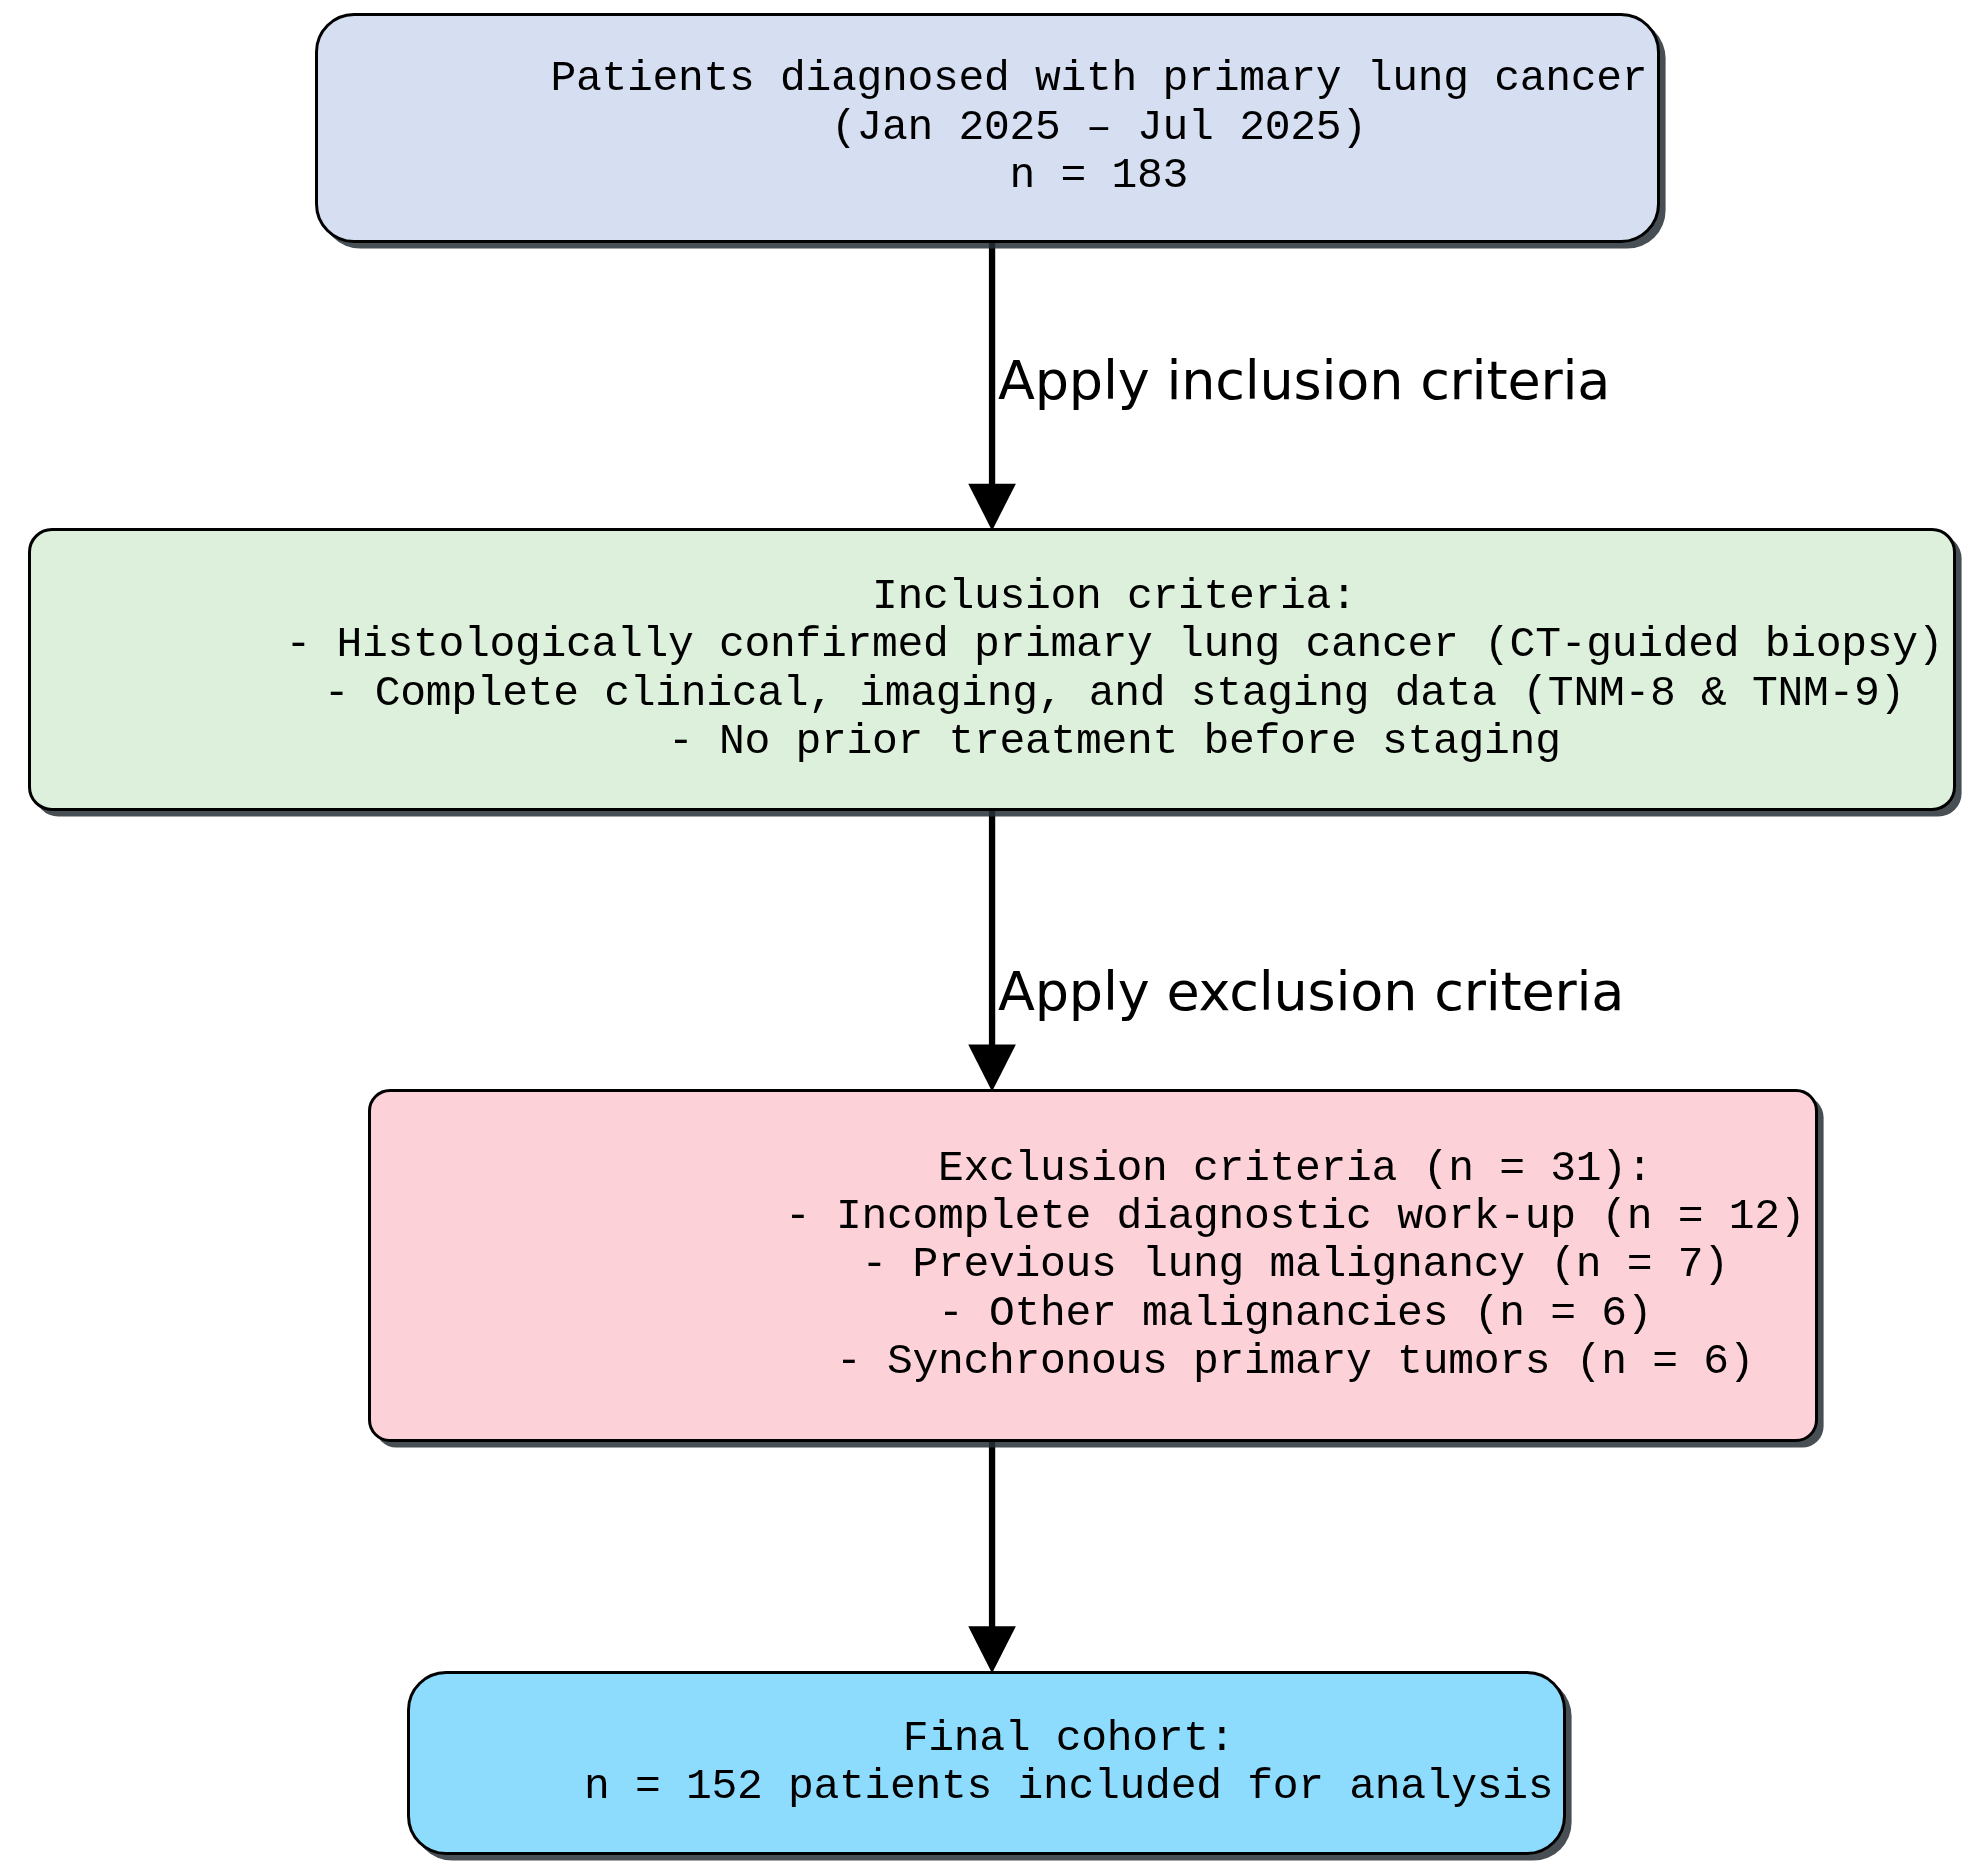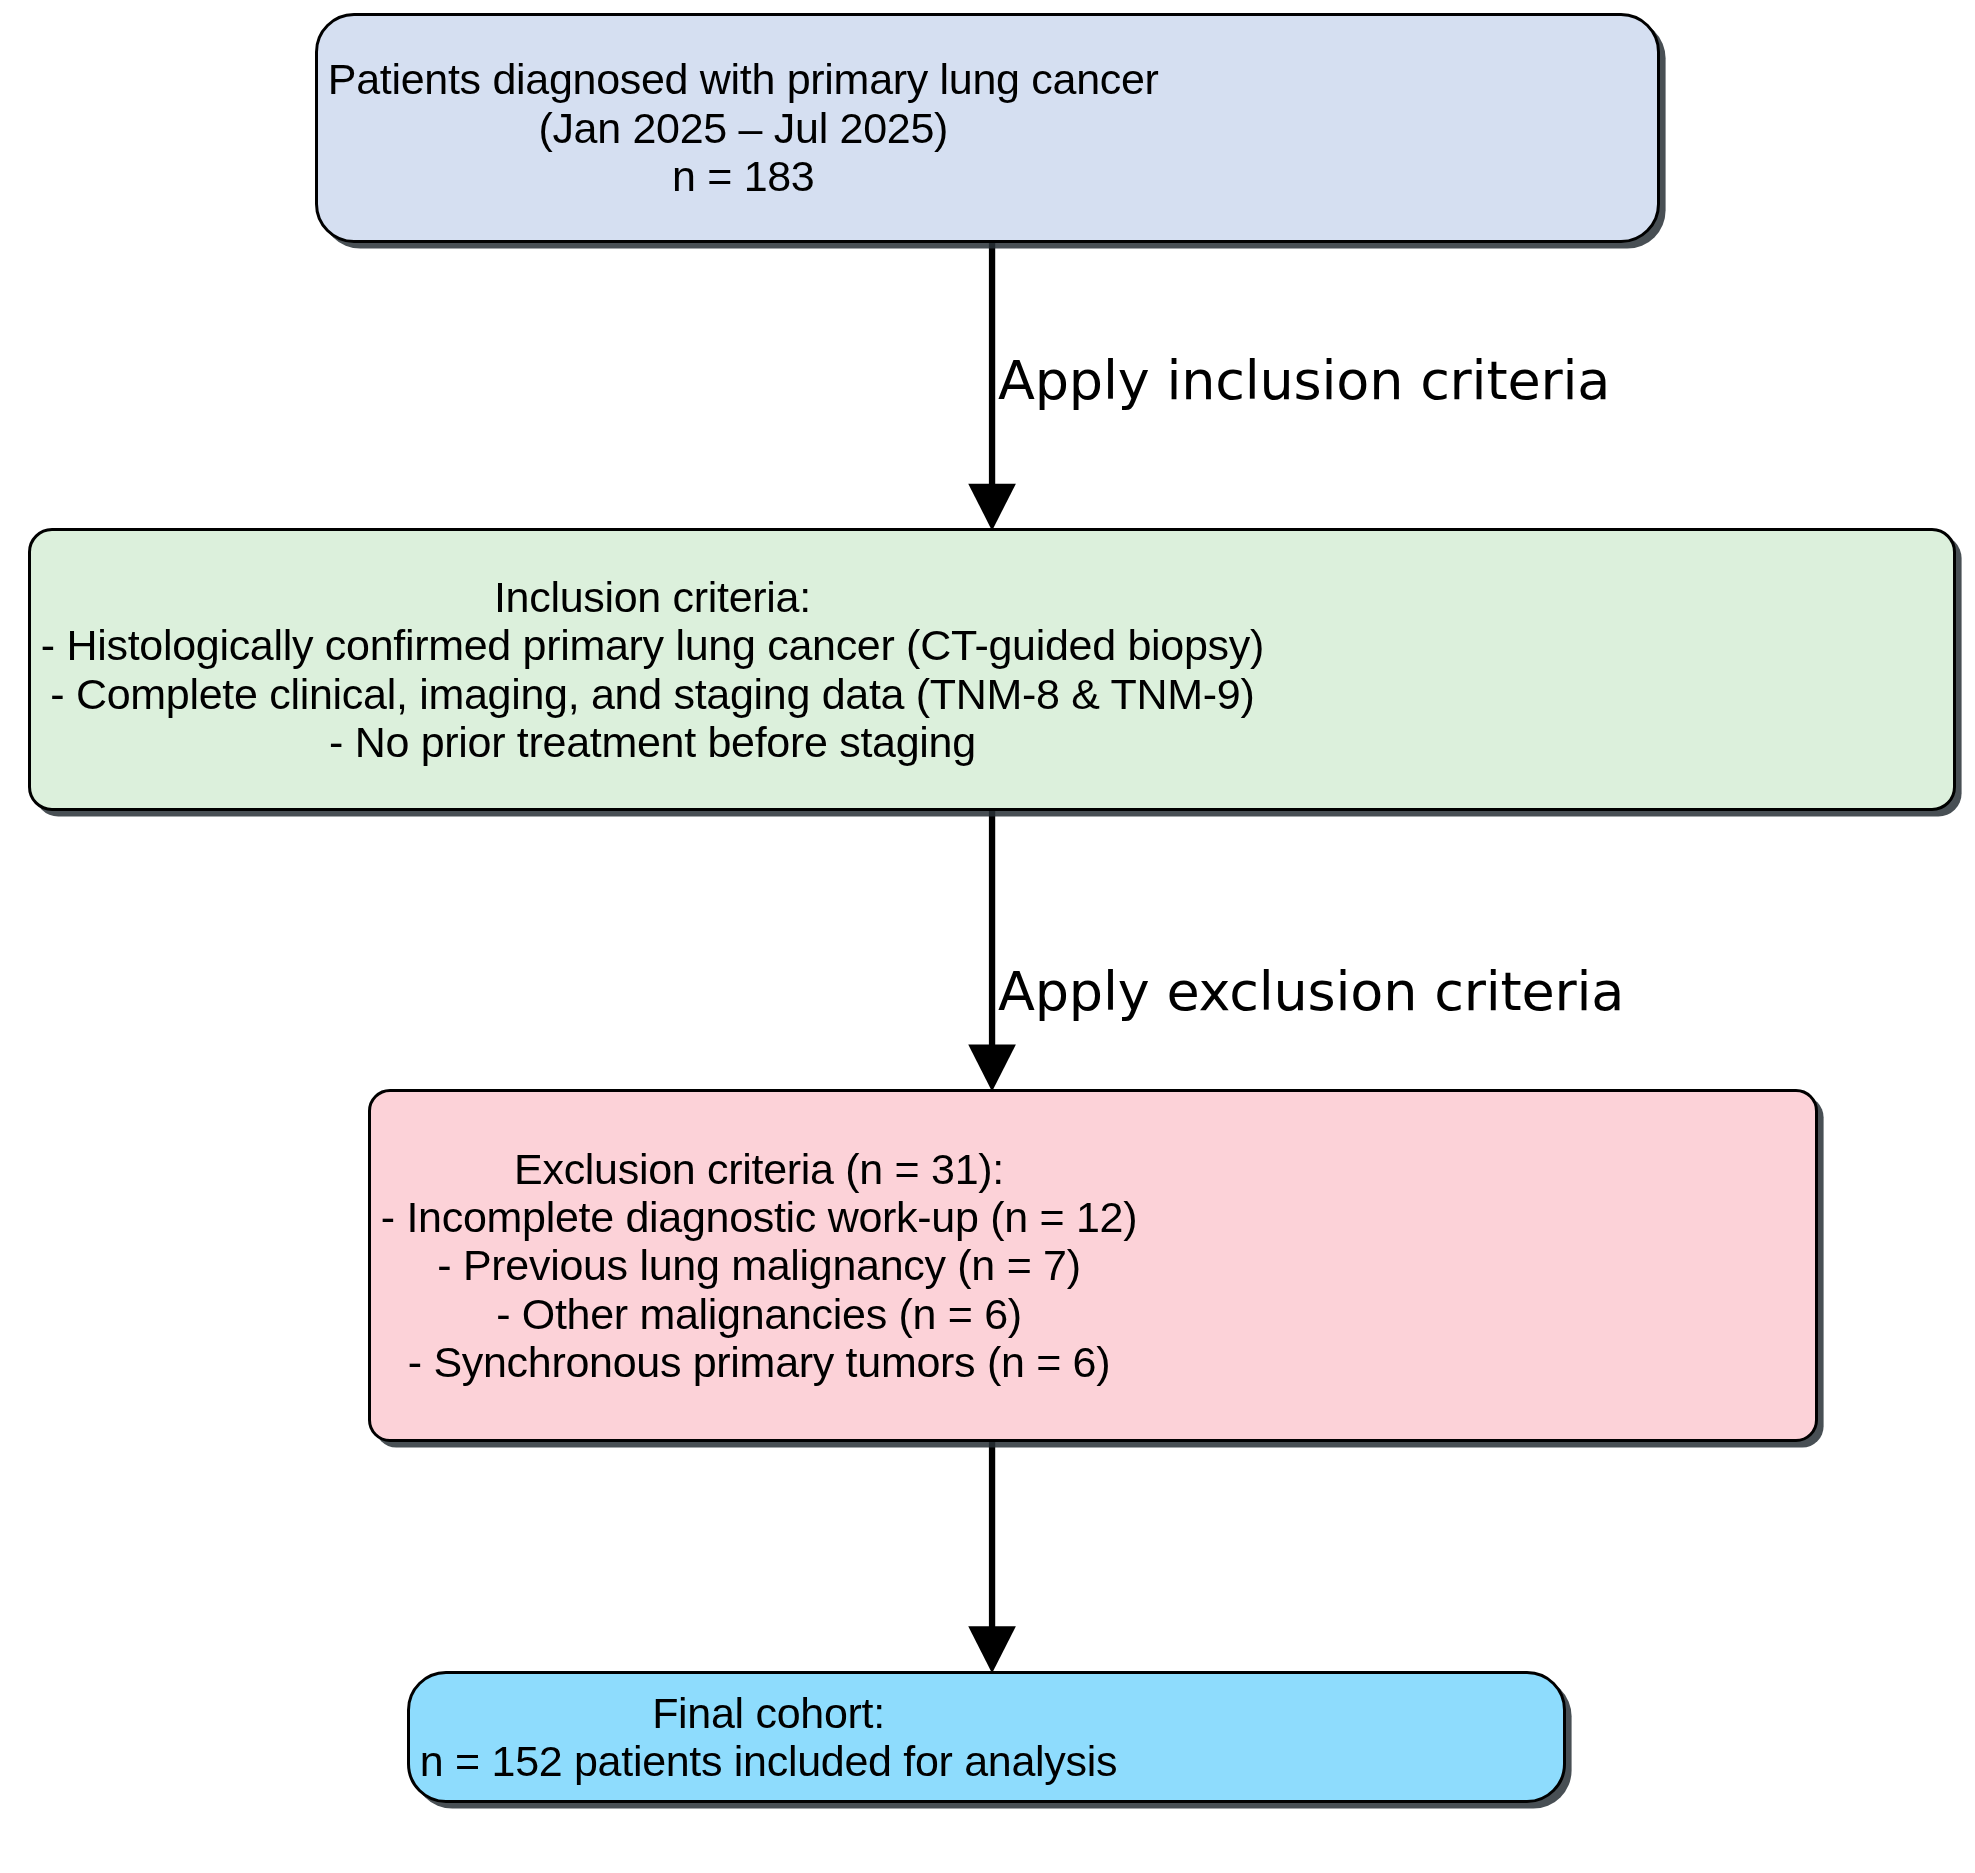--- a/index.html
+++ b/index.html
@@ -16,24 +16,24 @@
     height: 1873px;
     background: #ffffff;
     overflow: hidden;
   }
   .node {
     position: absolute;
     box-sizing: border-box;
     border: 3.5px solid #000000;
     display: flex;
     align-items: center;
-    justify-content: flex-start;
+    justify-content: flex-end;
     text-align: center;
     color: #000000;
-    font-family: Liberation Sans, sans-serif;
+    font-family: Liberation Mono, monospace;
     font-size: 43px;
     line-height: 1.12;
     letter-spacing: -0.3px;
     box-shadow: 6.3px 6.3px 0 -0.7px rgba(40,48,54,0.85);
   }
   .node .node-text {
     white-space: pre-line;
     padding: 0 9.8px;
   }
 
@@ -55,21 +55,21 @@
     left: 368px;
     top: 1089px;
     width: 1450px;
     height: 353px;
     border-radius: 22px;
   }
   #node-final {
     left: 407px;
     top: 1671px;
     width: 1159px;
-    height: 132px;
+    height: 184px;
     border-radius: 39px;
   }
 
   .edge-svg {
     position: absolute;
     left: 0;
     top: 0;
     width: 1975px;
     height: 1873px;
     pointer-events: none;

